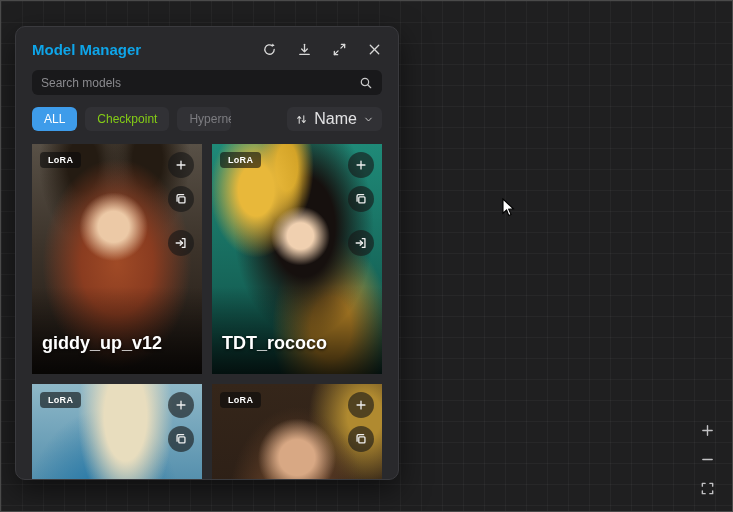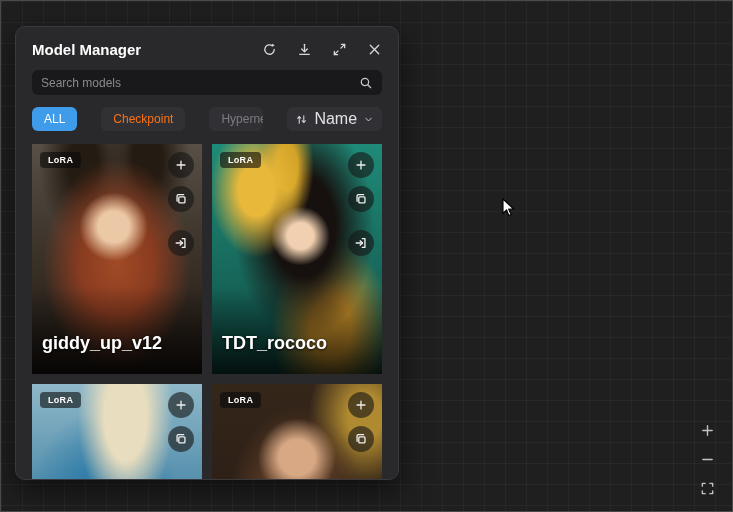--- a/index.html
+++ b/index.html
@@ -27,21 +27,21 @@
     background: #29292c;
     border: 1px solid #3a3a3e;
     border-radius: 10px;
     box-shadow: 0 10px 30px rgba(0,0,0,0.55);
     overflow: hidden;
   }
   .panel-header {
     display: flex; align-items: center;
     padding: 14px 16px 10px 16px;
   }
-  .panel-title { flex: 1; color: #ffffff; font-size: 15px; font-weight: 700; }
+  .panel-title { flex: 1; color: #0ea5e9; font-size: 15px; font-weight: 700; }
   .hicon {
     width: 16px; height: 16px; margin-left: 19px;
     display: inline-flex; align-items: center; justify-content: center;
     cursor: pointer; color: #d8d8d8;
   }
   .hicon svg { width: 15px; height: 15px; stroke: #d8d8d8; stroke-width: 1.4; fill: none; stroke-linecap: round; stroke-linejoin: round; }
 
   
   .searchbar {
     margin: 2px 16px 0 16px; height: 25px;
@@ -51,26 +51,26 @@
   .searchbar input {
     flex: 1; background: transparent; border: none; outline: none;
     color: #ddd; font-size: 12px; font-family: inherit;
   }
   .searchbar input::placeholder { color: #8a8a8e; }
   .searchbar svg { width: 14px; height: 14px; stroke: #c8c8c8; stroke-width: 1.4; fill: none; stroke-linecap: round; }
 
   
   .filters {
     margin: 12px 16px 0 16px;
-    display: flex; align-items: center; gap: 24px;
+    display: flex; align-items: center; gap: 8px;
   }
   .chip {
     height: 24px; display: inline-flex; align-items: center;
     padding: 0 12px; border-radius: 6px;
-    background: #313135; color: #f97316; font-size: 12px;
+    background: #313135; color: #84cc16; font-size: 12px;
     white-space: nowrap; cursor: pointer; flex: none;
   }
   .chip.active { background: #3e9cea; color: #ffffff; }
   .chip.muted { color: #7c7c80; max-width: 54px; overflow: hidden; padding-right: 0; }
   .sortbox {
     margin-left: auto; height: 24px;
     background: #313135; border-radius: 6px;
     display: flex; align-items: center; gap: 6px; padding: 0 8px;
     color: #e2e2e4; font-size: 16px; cursor: pointer; flex: none;
   }

